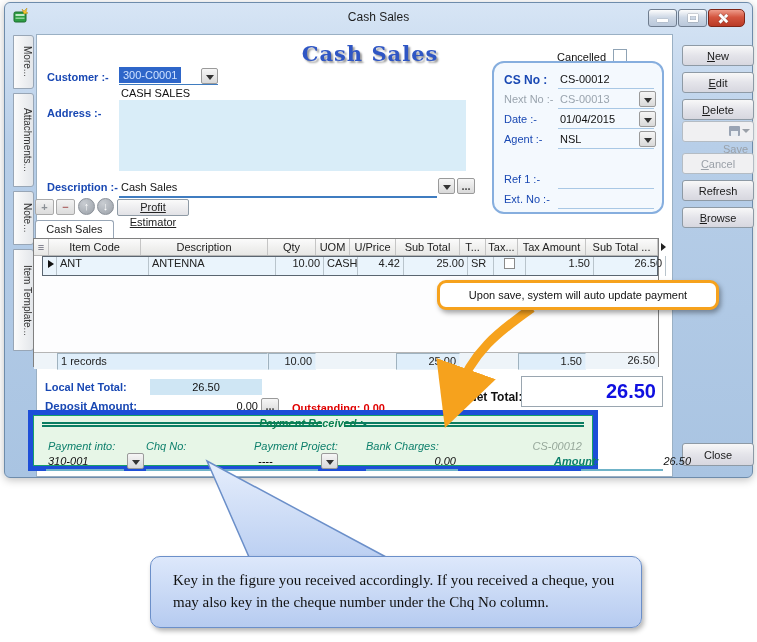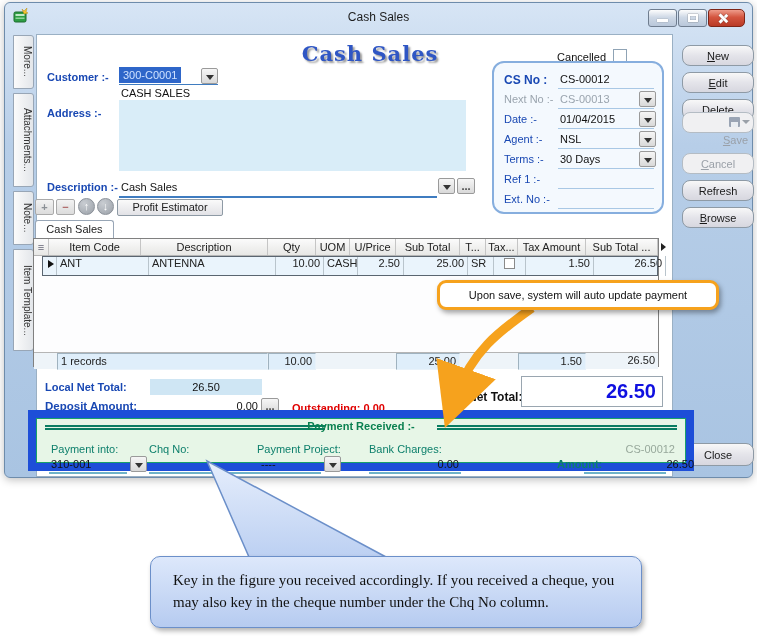--- a/index.html
+++ b/index.html
@@ -24,21 +24,21 @@
   .glyph-x1 { transform:rotate(45deg); } .glyph-x2 { transform:rotate(-45deg); }
 
   
   .vtab { position:absolute; left:8px; width:21px; background:linear-gradient(to right,#fbfbfb,#e3e6ea);
     border:1px solid #98a6b6; border-radius:0 3px 3px 0; cursor:pointer;
     writing-mode:vertical-rl; font-size:10px; color:#333; text-align:center; padding:6px 0; }
 
   
   .btn { position:absolute; left:677px; width:72px; height:21px; display:block;
     background:linear-gradient(#f8f8f8,#e4e4ea 50%,#d7d7df); border:1px solid #8e9aa5;
-    border-radius:8px; font-size:11px; color:#1a1a1a; text-align:center; line-height:18px; cursor:pointer;
+    border-radius:3px; font-size:11px; color:#1a1a1a; text-align:center; line-height:18px; cursor:pointer;
     font-family:"Liberation Sans", sans-serif; }
   .btn.disabled { color:#9aa0a8; background:#f0f0f2; border-color:#b4bcc4; }
   .mn { display:inline-block; }
   .mn::first-letter { text-decoration:underline; }
   .floppy { display:inline-block; width:11px; height:10px; background:#9aa4b4; border-radius:1px; position:relative; vertical-align:-1px; margin-right:3px; }
   .floppy::after { content:""; position:absolute; left:2px; bottom:0; width:7px; height:5px; background:#e9edf2; }
   .save-drop { position:absolute; right:3px; top:7px; border-left:4px solid transparent; border-right:4px solid transparent; border-top:4px solid #9aa0a8; }
 
   
   .main { position:absolute; left:31px; top:31px; width:637px; height:443px; background:#fff; border:1px solid #9ab0c4; }
@@ -72,21 +72,21 @@
   .ip-arrow { right:0; top:1px; }
 
   
   .desc-lbl { position:absolute; left:47px; top:181px; }
   .desc-val { position:absolute; left:121px; top:181px; color:#111; }
   .desc-line { position:absolute; left:119px; top:196px; width:318px; border-bottom:2px solid #3f7cc0; cursor:text; }
   .desc-drop { left:438px; top:178px; }
   .mini-btn { position:absolute; height:16px; background:linear-gradient(#f6f6f6,#d9d9d9); border:1px solid #9a9a9a; border-radius:2px; text-align:center; line-height:14px; cursor:pointer; font-weight:bold; color:#444; }
   .tool-btn { position:absolute; top:199px; width:19px; height:16px; background:linear-gradient(#f2f2f2,#dcdcdc); border:1px solid #aaa; border-radius:2px; text-align:center; line-height:14px; color:#8b9096; font-weight:bold; cursor:pointer; }
   .tool-circ { position:absolute; top:198px; width:17px; height:17px; border-radius:50%; background:radial-gradient(circle at 35% 30%,#c9cdd2,#9aa0a8); border:1px solid #8a9098; color:#fff; text-align:center; line-height:15px; font-weight:bold; cursor:pointer; }
-  .profit-btn { position:absolute; left:117px; top:199px; width:106px; height:17px; background:linear-gradient(#fafafa,#e2e2e6); border:1px solid #8e9aa5; border-radius:2px; text-align:center; line-height:15px; cursor:pointer; }
+  .profit-btn { position:absolute; left:117px; top:199px; width:72px; height:17px; background:linear-gradient(#fafafa,#e2e2e6); border:1px solid #8e9aa5; border-radius:2px; text-align:center; line-height:15px; cursor:pointer;text-decoration:underline; }
 
   .sheet-tab { position:absolute; left:35px; top:220px; width:79px; height:19px; background:#fff;
     border:1px solid #98a6b6; border-bottom:none; border-radius:3px 3px 0 0; text-align:center; line-height:17px; cursor:pointer; }
 
   
   .grid { position:absolute; left:33px; top:238px; width:626px; height:129px; border:1px solid #808080; background:#fdfdfe; }
   .g-row { display:grid; grid-template-columns:15px 92px 127px 48px 34px 46px 64px 26px 32px 68px 72px; }
   .g-head { height:17px; background:linear-gradient(#fbfbfb,#e7e7e5); border-bottom:1px solid #b5b5b5; }
   .g-head > div { border-right:1px solid #c5c5c5; text-align:center; line-height:16px; overflow:hidden; white-space:nowrap; cursor:pointer; }
   .g-data { height:20px; background:#eaf4fc; outline:1px solid #5a6570; outline-offset:-1px; cursor:pointer;margin-left:8px; }
@@ -105,21 +105,21 @@
   .lnt-val { position:absolute; left:150px; top:379px; width:112px; height:16px; background:#cfe6f4; text-align:center; line-height:16px; color:#111; }
   .dep-lbl { position:absolute; left:45px; top:400px; font-size:11.5px; }
   .dep-val { position:absolute; left:150px; top:400px; width:108px; text-align:right; color:#111; cursor:text; }
   .dep-btn { left:261px; top:398px; width:18px; }
   .outstanding { position:absolute; left:292px; top:402px; color:#e00000; font-weight:bold; }
   .nt-lbl { position:absolute; left:468px; top:390px; font-size:12px; font-weight:bold; color:#111; }
   .nt-box { position:absolute; left:521px; top:376px; width:142px; height:31px; background:#fff; border:1px solid #9aa6b0; }
   .nt-val { position:absolute; right:6px; top:3px; font-size:20px; font-weight:bold; color:#1010e0; }
 
   
-  .pay-box { position:absolute; left:28px; top:410px; width:666px; height:61px; border:8px solid #1d4ed8; background:#e7f6e7; }
+  .pay-box { position:absolute; left:28px; top:410px; width:570px; height:61px; border:5px solid #1d4ed8; background:#e7f6e7;font-style:italic; }
   .pay-inner { position:absolute; inset:0; border:1px solid #17a06a; }
   .pay-title { position:absolute; left:0; right:0; top:1px; text-align:center; font-weight:bold; color:#0a8050; }
   .pay-dline { position:absolute; top:6px; height:5px; border-top:2px solid #0a7d62; border-bottom:2px solid #0a7d62; }
   .lbl-teal { color:#0c7f6b; }
   .pay-lbl { position:absolute; top:24px; }
   .pay-val { position:absolute; top:39px; color:#111; }
   .pay-line { position:absolute; top:53px; border-bottom:2px solid #6fb3c8; }
   .pay-combo-btn { top:37px; }
   .pay-docno { position:absolute; right:10px; top:24px; color:#97a89b; }
   .amount-lbl { position:absolute; left:520px; top:39px; font-weight:bold; color:#0c7f6b; }
@@ -164,21 +164,21 @@
     </div>
 
     <div class="vtab" style="top:32px; height:54px;">More...</div>
     <div class="vtab" style="top:90px; height:94px;">Attachments...</div>
     <div class="vtab" style="top:188px; height:54px;">Note...</div>
     <div class="vtab" style="top:246px; height:102px;">Item Template...</div>
 
     <button class="btn" style="top:42px;"><span class="mn">New</span></button>
     <button class="btn" style="top:69px;"><span class="mn">Edit</span></button>
     <button class="btn" style="top:96px;"><span class="mn">Delete</span></button>
-    <button class="btn disabled" style="top:109px;padding-left:35px;"><span class="floppy"></span><span class="mn">Save</span><span class="save-drop"></span></button>
+    <button class="btn disabled" style="top:118px;padding-left:35px;"><span class="floppy"></span><span class="mn">Save</span><span class="save-drop"></span></button>
     <button class="btn disabled" style="top:150px;"><span class="mn">Cancel</span></button>
     <button class="btn" style="top:177px;"><span>Refresh</span></button>
     <button class="btn" style="top:204px;"><span class="mn">Browse</span></button>
     <button class="btn" style="top:440px; height:23px; line-height:20px;"><span>Close</span></button>
 
     <div class="main"></div>
   </div>
 
   <div class="form-title">Cash Sales</div>
   <div class="cancelled-lbl">Cancelled</div>
@@ -207,26 +207,20 @@
     </div>
     <div class="ip-row" style="top:47px;">
       <span class="ip-lbl">Date :-</span>
       <span class="ip-val">01/04/2015</span>
       <span class="ip-line"></span>
         <span class="combo-btn ip-arrow"></span>
     </div>
     <div class="ip-row" style="top:67px;">
       <span class="ip-lbl">Agent :-</span>
       <span class="ip-val">NSL</span>
-      <span class="ip-line"></span>
-        <span class="combo-btn ip-arrow"></span>
-    </div>
-    <div class="ip-row" style="top:87px;">
-      <span class="ip-lbl">Terms :-</span>
-      <span class="ip-val">30 Days</span>
       <span class="ip-line"></span>
         <span class="combo-btn ip-arrow"></span>
     </div>
     <div class="ip-row" style="top:107px;">
       <span class="ip-lbl">Ref 1 :-</span>
       <span class="ip-line"></span>
     </div>
     <div class="ip-row" style="top:127px;">
       <span class="ip-lbl">Ext. No :-</span>
       <span class="ip-line"></span>
@@ -262,21 +256,21 @@
       <div>Sub Total ...</div>
     </div>
     <div class="g-row g-data">
       <div>
           <div class="row-ptr"></div>
         </div>
       <div>ANT</div>
       <div>ANTENNA</div>
       <div class="num">10.00</div>
       <div>CASH</div>
-      <div class="num">2.50</div>
+      <div class="num">4.42</div>
       <div class="num">25.00</div>
       <div>SR</div>
       <div>
           <div class="g-chk"></div>
         </div>
       <div class="num">1.50</div>
       <div class="num">26.50</div>
     </div>
     <div class="g-fill"></div>
     <div class="g-row g-foot">

